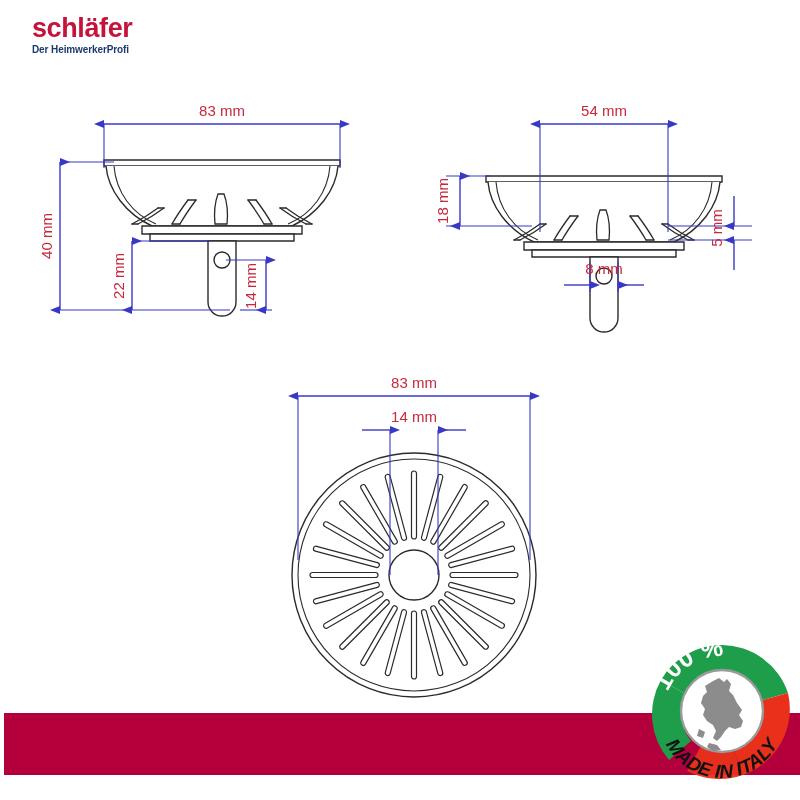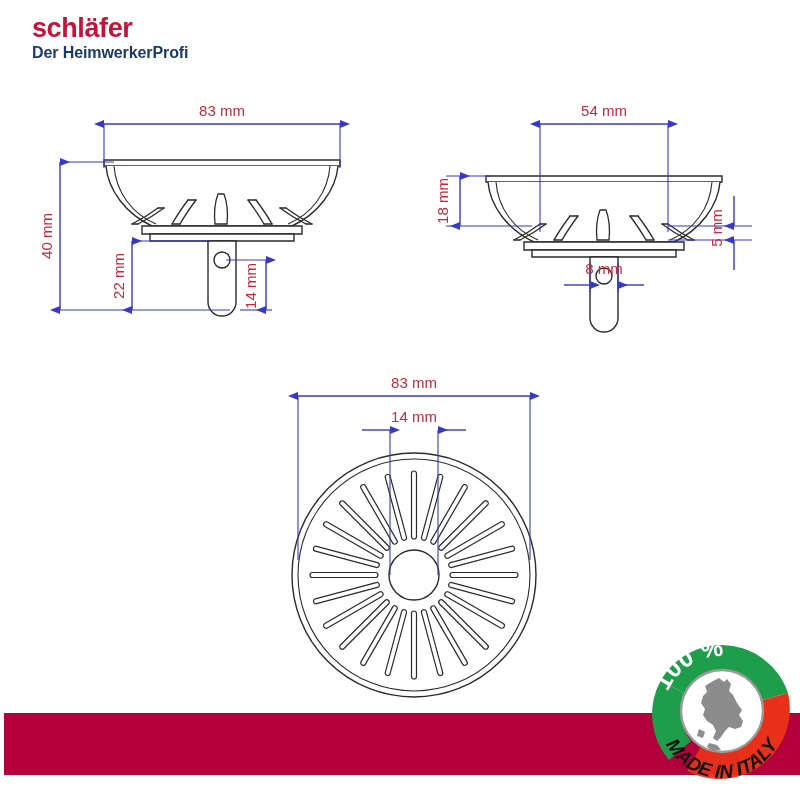--- a/index.html
+++ b/index.html
@@ -31,21 +31,21 @@
     width: 260px;
   }
   #brand-name {
     font-size: 27px;
     font-weight: bold;
     color: #c4143c;
     line-height: 1.05;
     letter-spacing: -0.4px;
   }
   #brand-tagline {
-    font-size: 16px;
+    font-size: 10px;
     font-weight: bold;
     color: #1b3a6b;
     line-height: 1.1;
     margin-top: 2px;
     letter-spacing: -0.1px;
   }
 
   
   #drawing {
     position: absolute;

